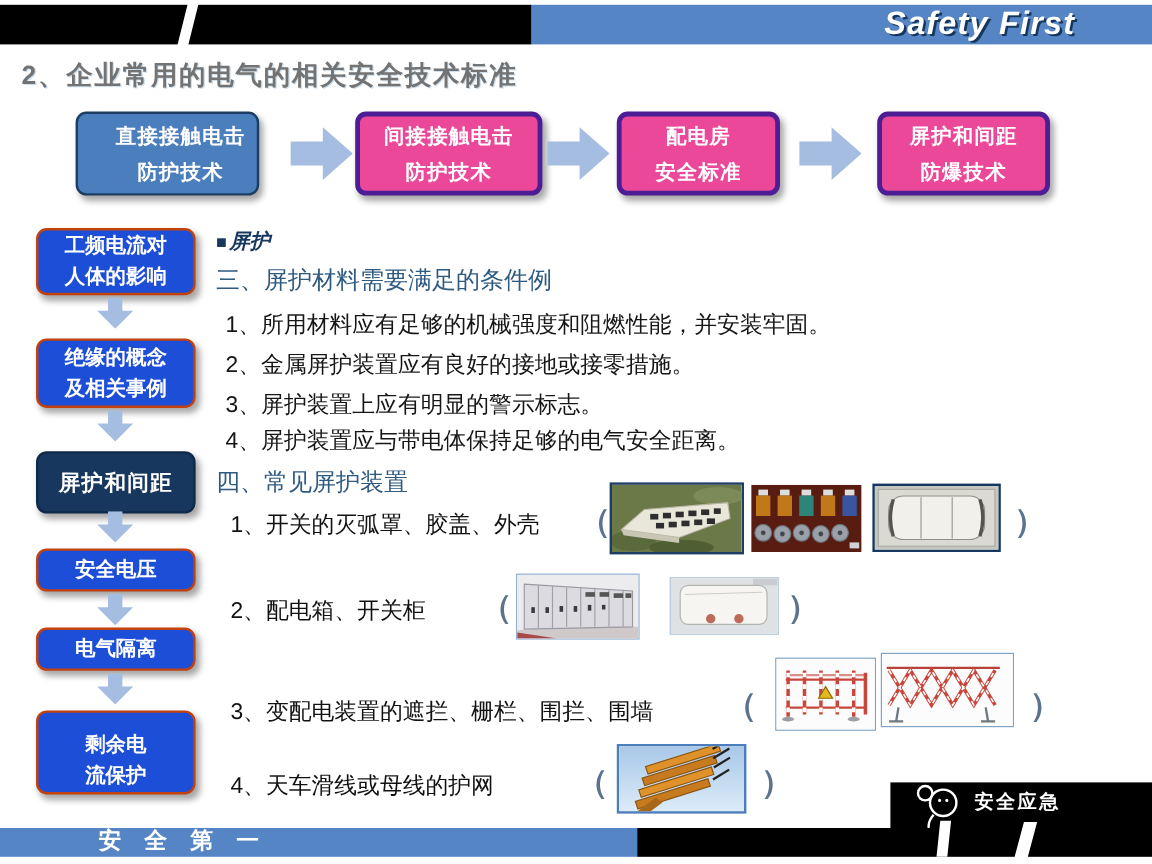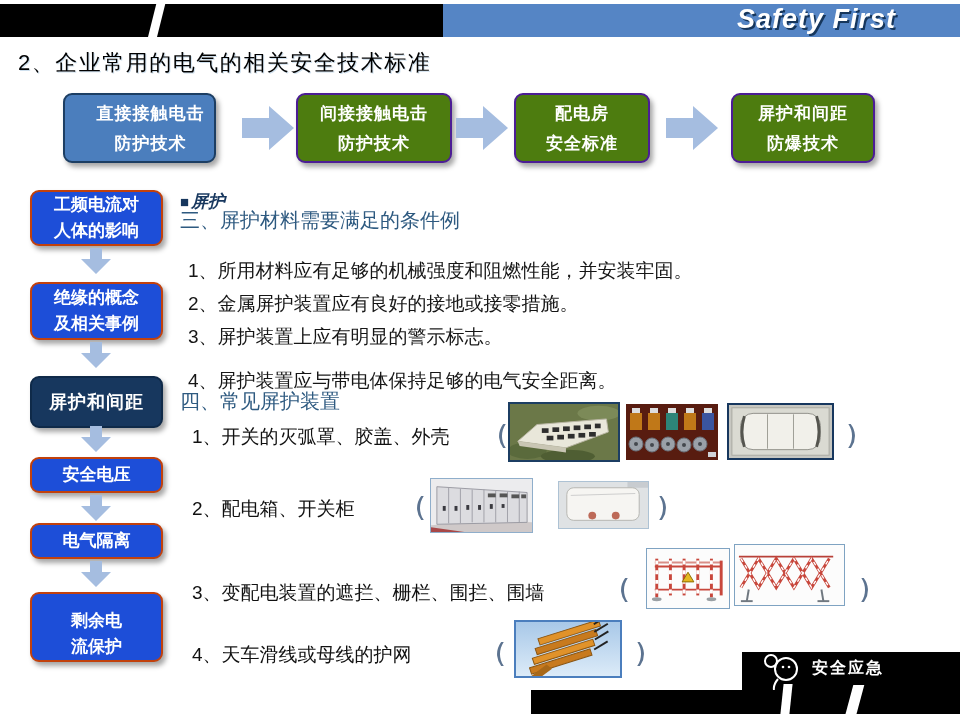--- a/index.html
+++ b/index.html
@@ -5,29 +5,29 @@
   html,body{margin:0;padding:0;background:#fff;}
   .slide{position:relative;width:960px;height:720px;background:#fff;overflow:hidden;
          font-family:"Liberation Sans","DejaVu Sans",sans-serif;}
 
   
   .hdr-black{position:absolute;left:0;top:4px;width:443px;height:33px;background:#000;}
   .hdr-gap{position:absolute;left:152px;top:0;width:9px;height:42px;background:#fff;transform:skewX(-14deg);}
   .hdr-blue{position:absolute;left:443px;top:4px;width:517px;height:33px;background:#5585C5;}
   .hdr-title{position:absolute;right:64px;top:4px;color:#fff;font-size:27px;font-weight:bold;
              font-style:italic;text-shadow:2px 2px 0 #16365c;letter-spacing:1px;}
-  .page-title{position:absolute;left:18px;top:48px;font-size:22px;font-weight:normal;color:#000000;
+  .page-title{position:absolute;left:18px;top:48px;font-size:22px;font-weight:bold;color:#737373;
               letter-spacing:1.5px;text-shadow:1px 1px 0 #cfe0ee;}
 
   
   .fbox{position:absolute;top:93px;height:70px;border-radius:9px;box-shadow:3px 4px 5px rgba(0,0,0,.35);
         display:flex;flex-direction:column;justify-content:center;align-items:center;gap:7px;
         color:#fff;font-weight:bold;font-size:17px;letter-spacing:1px;box-sizing:border-box;}
   .fbox.active{background:#4B7EBD;border:2px solid #1C3E63;}
-  .fbox.inactive{background:#4d7c0f;border:2px solid #4c1d95;}
+  .fbox.inactive{background:#ec4899;border:4px solid #4c1d95;}
   .arrow-r{position:absolute;top:104px;width:52px;height:48px;}
 
   
   .sbox{position:absolute;left:30px;width:133px;border-radius:9px;box-shadow:3px 4px 5px rgba(0,0,0,.35);
         display:flex;flex-direction:column;justify-content:center;align-items:center;
         color:#fff;font-weight:bold;font-size:17px;line-height:26px;box-sizing:border-box;}
   .sbox.gray{background:#1d4ed8;border:2px solid #c2410c;}
   .sbox.active{background:#17375E;border:2px solid #0F2A49;font-size:18px;letter-spacing:1px;}
   .arrow-d{position:absolute;left:81px;width:30px;height:26px;}
 
@@ -123,26 +123,26 @@
     <polygon points="9,0 21,0 21,11 30,11 15,26 0,11 9,11" fill="#A5BDE0"></polygon>
   </svg>
   <div class="sbox gray" style="top:592px;height:70px;justify-content:flex-end;">
     <span>剩余电</span>
     <span>流保护</span>
   </div>
 
   <div class="mark-line">
     <span class="sq">■</span><span class="it">屏护</span>
   </div>
-  <div class="h-blue" style="left:180px;top:207px;">三、屏护材料需要满足的条件例</div>
+  <div class="h-blue" style="left:180px;top:220px;">三、屏护材料需要满足的条件例</div>
 
   <div class="cond" style="top:258px;">1、所用材料应有足够的机械强度和阻燃性能，并安装牢固。</div>
   <div class="cond" style="top:291px;">2、金属屏护装置应有良好的接地或接零措施。</div>
   <div class="cond" style="top:324px;">3、屏护装置上应有明显的警示标志。</div>
-  <div class="cond" style="top:368px;">4、屏护装置应与带电体保持足够的电气安全距离。</div>
+  <div class="cond" style="top:354px;">4、屏护装置应与带电体保持足够的电气安全距离。</div>
 
   <div class="h-blue" style="left:180px;top:388px;">四、常见屏护装置</div>
 
   <div class="dlabel" style="left:192px;top:424px;">1、开关的灭弧罩、胶盖、外壳</div>
   <div class="brk" style="left:482px;top:416px;">（</div>
   <div class="ph" style="left:508px;top:402px;width:112px;height:60px;border:2px solid #1C3E63;">
     <svg viewBox="0 0 112 60" preserveAspectRatio="none">
       <rect width="112" height="60" fill="#6b7848"></rect>
       <ellipse cx="18" cy="50" rx="20" ry="9" fill="#5a6a3c"></ellipse>
       <ellipse cx="92" cy="10" rx="22" ry="8" fill="#7c8a58"></ellipse>
@@ -319,20 +319,21 @@
             <line x1="86" y1="20" x2="102" y2="16"></line>
           <line x1="84" y1="28" x2="100" y2="24"></line>
             <line x1="80" y1="38" x2="96" y2="34"></line>
         </g>
         <polygon points="6,46 28,38 32,44 10,52" fill="#a86818"></polygon>
       </g>
     </svg>
   </div>
   <div class="brk" style="left:634px;top:634px;">）</div>
 
+  <div class="ft-blue">安 全 第 一</div>
   <div class="ft-bar"></div>
   <div class="ft-up"></div>
   <svg class="mascot" viewBox="0 0 50 38">
     <circle cx="30" cy="17" r="11" stroke="#fff" stroke-width="2" fill="none"></circle>
     <circle cx="15" cy="9" r="6" stroke="#fff" stroke-width="2" fill="none"></circle>
     <path d="M22,27 q-5,6 -4,11" stroke="#fff" stroke-width="2" fill="none"></path>
     <circle cx="27" cy="15" r="1.3" fill="#fff"></circle>
       <circle cx="33" cy="15" r="1.3" fill="#fff"></circle>
   </svg>
   <div class="ft-leg"></div>

